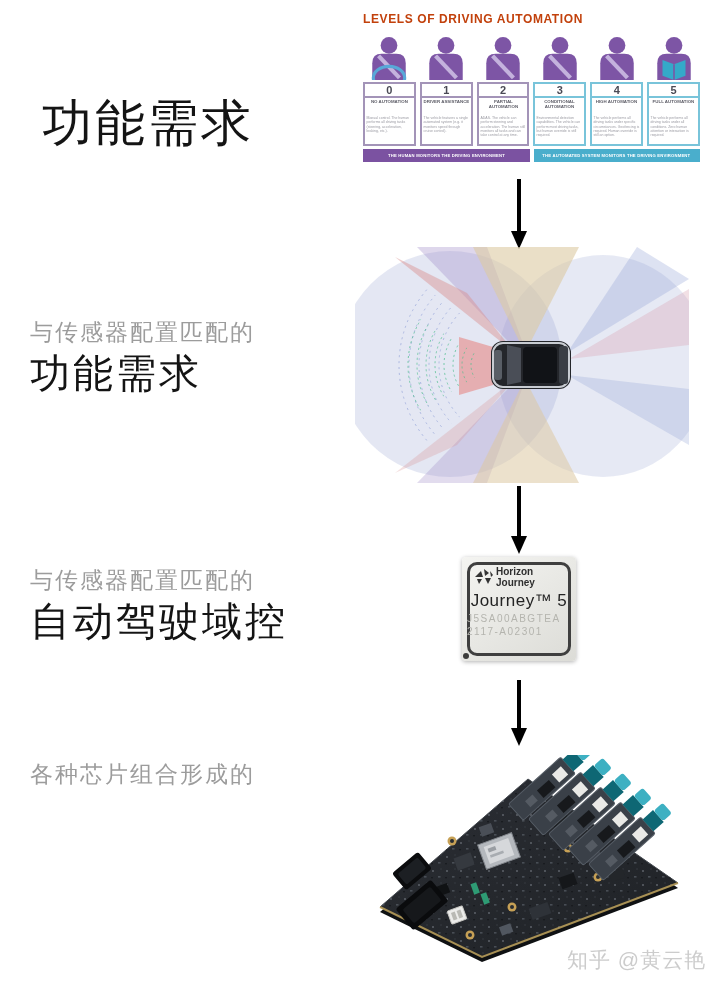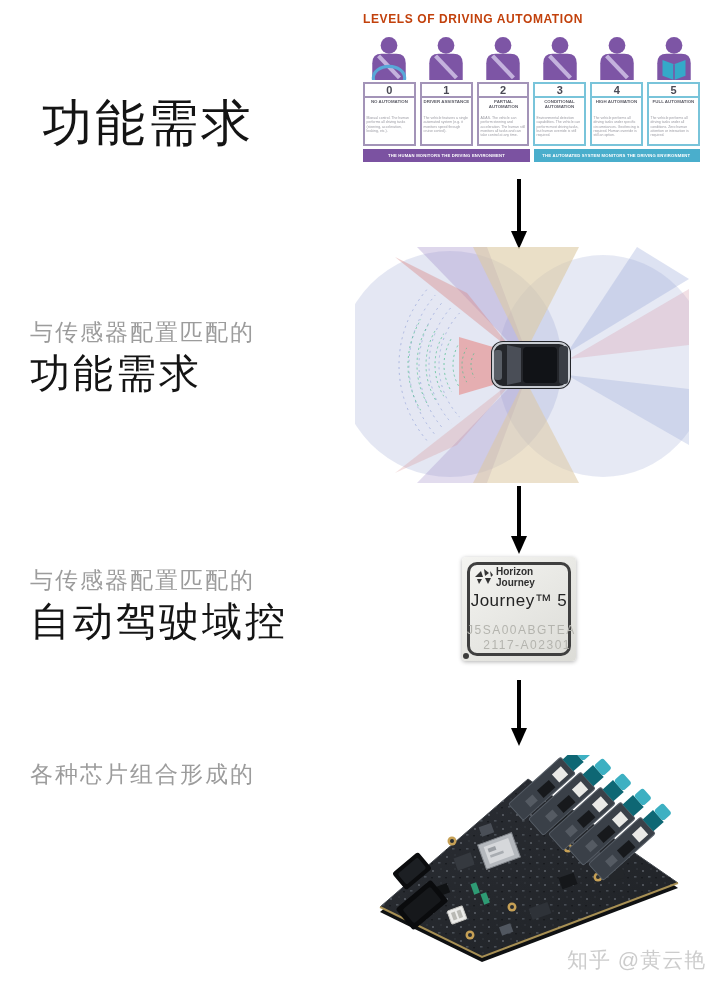--- a/index.html
+++ b/index.html
@@ -41,21 +41,21 @@
 
   
   #sensors{position:absolute;left:355px;top:247px;width:334px;height:236px}
 
   
   #chip{position:absolute;left:462px;top:557px;width:114px;height:104px;background:linear-gradient(145deg,#f4f4f1,#dcdcd7);border-radius:4px;box-shadow:0 1px 4px rgba(0,0,0,.3)}
   #chip .frame{position:absolute;inset:5px;border:3px solid #3f3f3f;border-radius:10px;background:linear-gradient(160deg,#ececе9,#e2e2de)}
   #chip .brand{display:flex;align-items:flex-start;gap:3px;margin:5px 4px 0 6px}
   #chip .brand-text{font-size:10px;font-weight:bold;color:#2e2e2e;line-height:1.05}
   #chip .product{font-size:17px;color:#232323;text-align:center;margin-top:3px;font-weight:500;letter-spacing:.5px}
-  #chip .mark{font-size:12px;color:#b4b4ae;text-align:right;letter-spacing:1.5px;line-height:1.25;margin-top:12px}
+  #chip .mark{font-size:10px;color:#b4b4ae;text-align:left;letter-spacing:1.5px;line-height:1.25;margin-top:2px}
   #chip .pin-dot{position:absolute;left:1px;bottom:2px;width:6px;height:6px;border-radius:50%;background:#3c3c3c}
 
   
   #board{position:absolute;left:360px;top:755px;width:328px;height:208px}
 
   
   #watermark{position:absolute;left:567px;top:946px;font-size:21px;color:#cccccc;letter-spacing:1px}
 </style>
 </head>
 <body>

